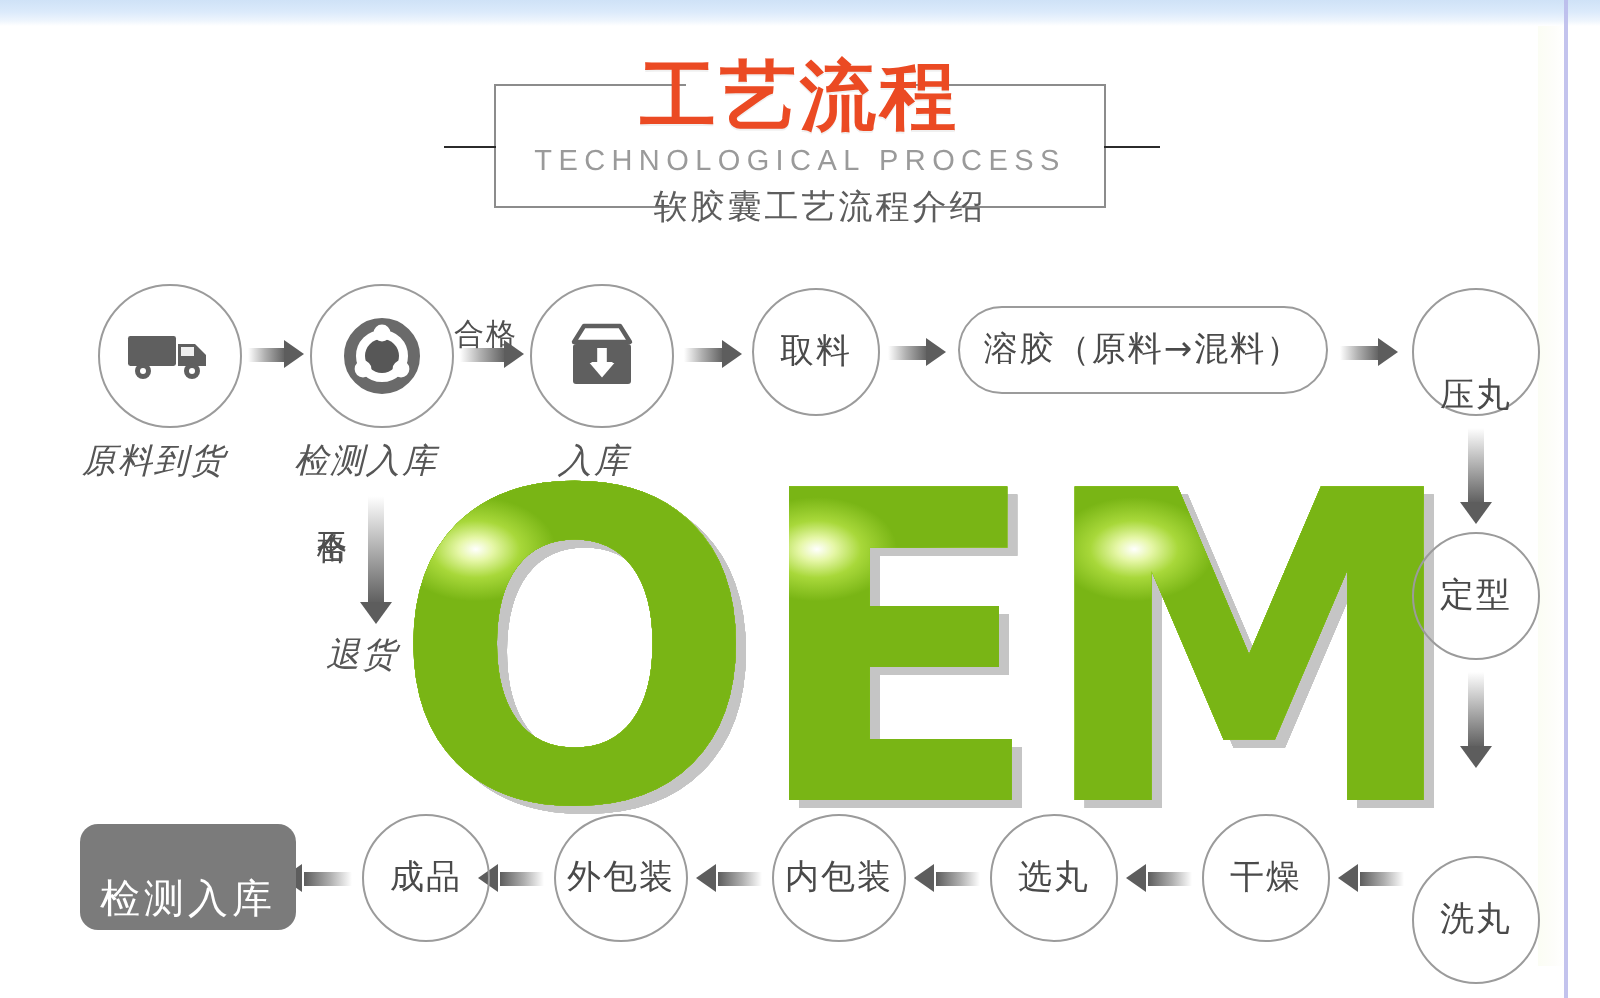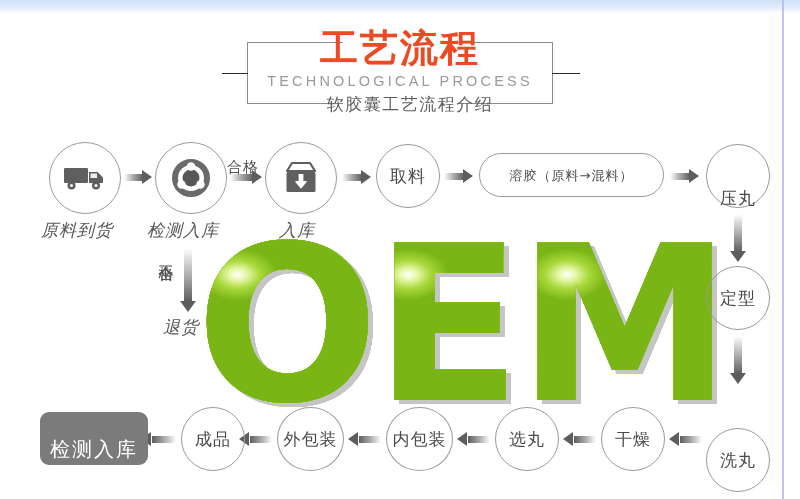--- a/index.html
+++ b/index.html
@@ -60,21 +60,21 @@
     display:flex;align-items:center;justify-content:center;
     color:#4a4a4a;
     font-family:"DejaVu Sans","Liberation Sans",sans-serif;
     box-sizing:border-box;
     background:transparent;
   }
   .node .lbl{font-size:17px;letter-spacing:1px;line-height:1;white-space:nowrap;}
   .node.pill{
     border-radius:22px;
   }
-  .node.pill .lbl{font-size:13px;}
+  .node.pill .lbl{font-size:17px;}
   .node.filled{
     background:#7b7b7b;border:none;border-radius:9px;
   }
   .node.filled .lbl{color:#ffffff;font-size:20px;letter-spacing:2px;margin-top:20px;}
 
   
   .cap{
     position:absolute;
     font-family:"DejaVu Sans","Liberation Sans",sans-serif;
     font-size:17px;color:#565656;letter-spacing:1px;white-space:nowrap;font-style:italic;

